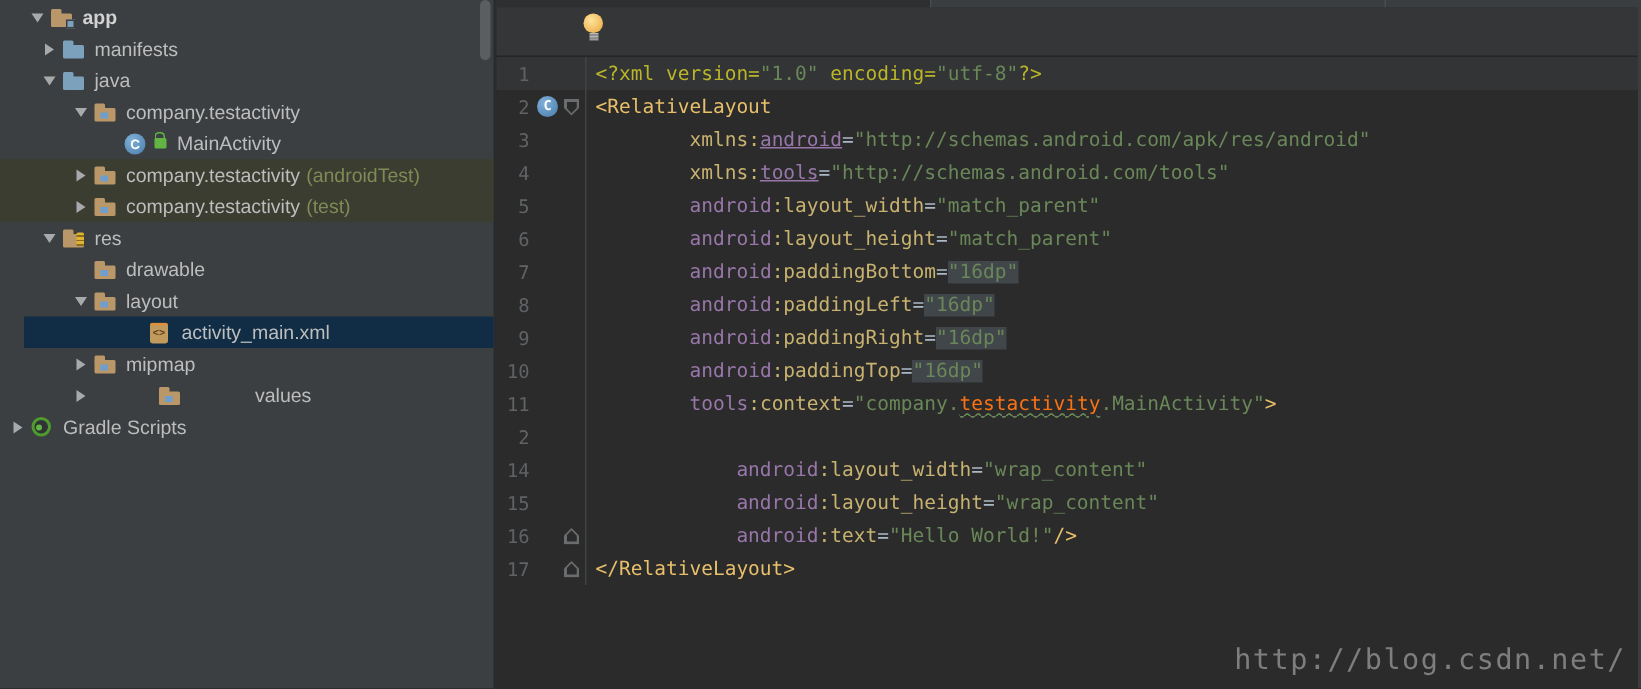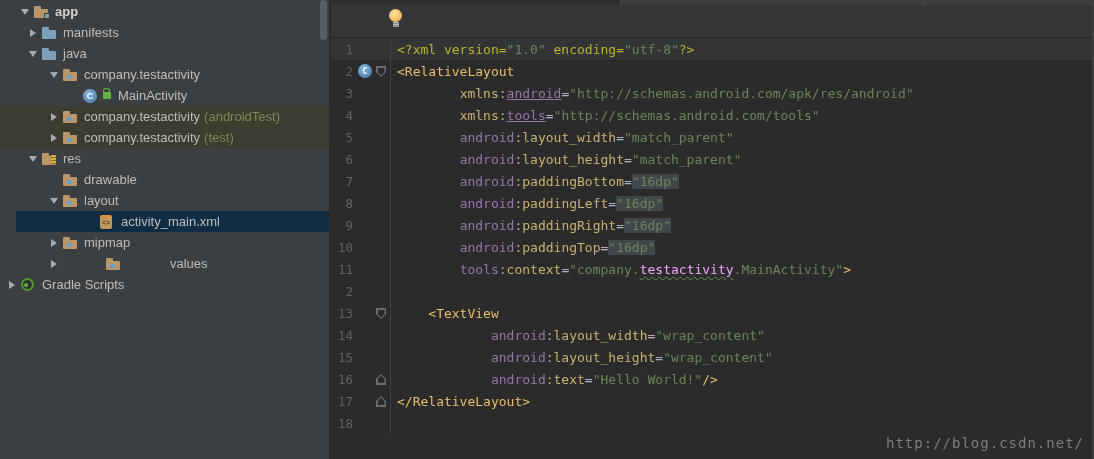--- a/index.html
+++ b/index.html
@@ -95,26 +95,26 @@
   .codetext{ white-space:pre; padding-left:6px; color:#a9b7c6; }
 
   .tk-pi{ color:#bbb529; }
   .tk-tag{ color:#e8bf6a; }
   .tk-attr{ color:#c8b270; }
   .tk-ns{ color:#9876aa; }
   .tk-nsu{ color:#9876aa; text-decoration:underline; }
   .tk-eq{ color:#a9b7c6; }
   .tk-str{ color:#6a8759; }
   .tk-strhl{ color:#6a8759; background:#41464a; }
-  .tk-strwavy{ color:#f0abfc; text-decoration:underline wavy #6a8759; text-decoration-thickness:1px; text-underline-offset:2px; }
+  .tk-strwavy{ color:#f97316; text-decoration:underline wavy #6a8759; text-decoration-thickness:1px; text-underline-offset:2px; }
   .tk-plain{ color:#a9b7c6; }
 
   .right-edge{ position:absolute; right:0; top:0; width:2px; height:459px; background:#3b3d3f; }
   .watermark{ position:absolute; right:10px; bottom:8px; font-family:"DejaVu Sans Mono", monospace;
-    font-size:14px; color:#7e7e7e; letter-spacing:1px; }
+    font-size:19px; color:#7e7e7e; letter-spacing:1px; }
 </style>
 </head>
 <body>
 
 <div class="project-panel">
   <div id="tree">
       <div class="tree-row" style="padding-left: 17px;">
         <span class="arrow-slot">
           <span class="arr-down"></span>
         </span>
@@ -341,30 +341,20 @@
       <div class="code-line">
         <div class="gutter">
           <span class="num">2</span>
           <span class="icoslot"></span>
           <span class="foldslot"></span>
         </div>
         <div class="codetext"></div>
       </div>
       <div class="code-line">
         <div class="gutter">
-          <span class="num">13</span>
-          <span class="icoslot"></span>
-          <span class="foldslot">
-            <span class="foldmark"></span>
-          </span>
-        </div>
-        <div class="codetext"><span class="tk-plain">    </span><span class="tk-tag">&lt;TextView</span></div>
-      </div>
-      <div class="code-line">
-        <div class="gutter">
           <span class="num">14</span>
           <span class="icoslot"></span>
           <span class="foldslot"></span>
         </div>
         <div class="codetext"><span class="tk-plain">            </span><span class="tk-ns">android</span><span class="tk-attr">:layout_width</span><span class="tk-eq">=</span><span class="tk-str">"wrap_content"</span></div>
       </div>
       <div class="code-line">
         <div class="gutter">
           <span class="num">15</span>
           <span class="icoslot"></span>
@@ -385,25 +375,17 @@
       <div class="code-line">
         <div class="gutter">
           <span class="num">17</span>
           <span class="icoslot"></span>
           <span class="foldslot">
             <span class="foldmark close"></span>
           </span>
         </div>
         <div class="codetext"><span class="tk-tag">&lt;/RelativeLayout&gt;</span></div>
       </div>
-      <div class="code-line">
-        <div class="gutter">
-          <span class="num">18</span>
-          <span class="icoslot"></span>
-          <span class="foldslot"></span>
-        </div>
-        <div class="codetext"></div>
-      </div>
     </div>
 </div>
 
 <div class="right-edge"></div>
 <div class="watermark">http://blog.csdn.net/</div>
 
 </body></html>

